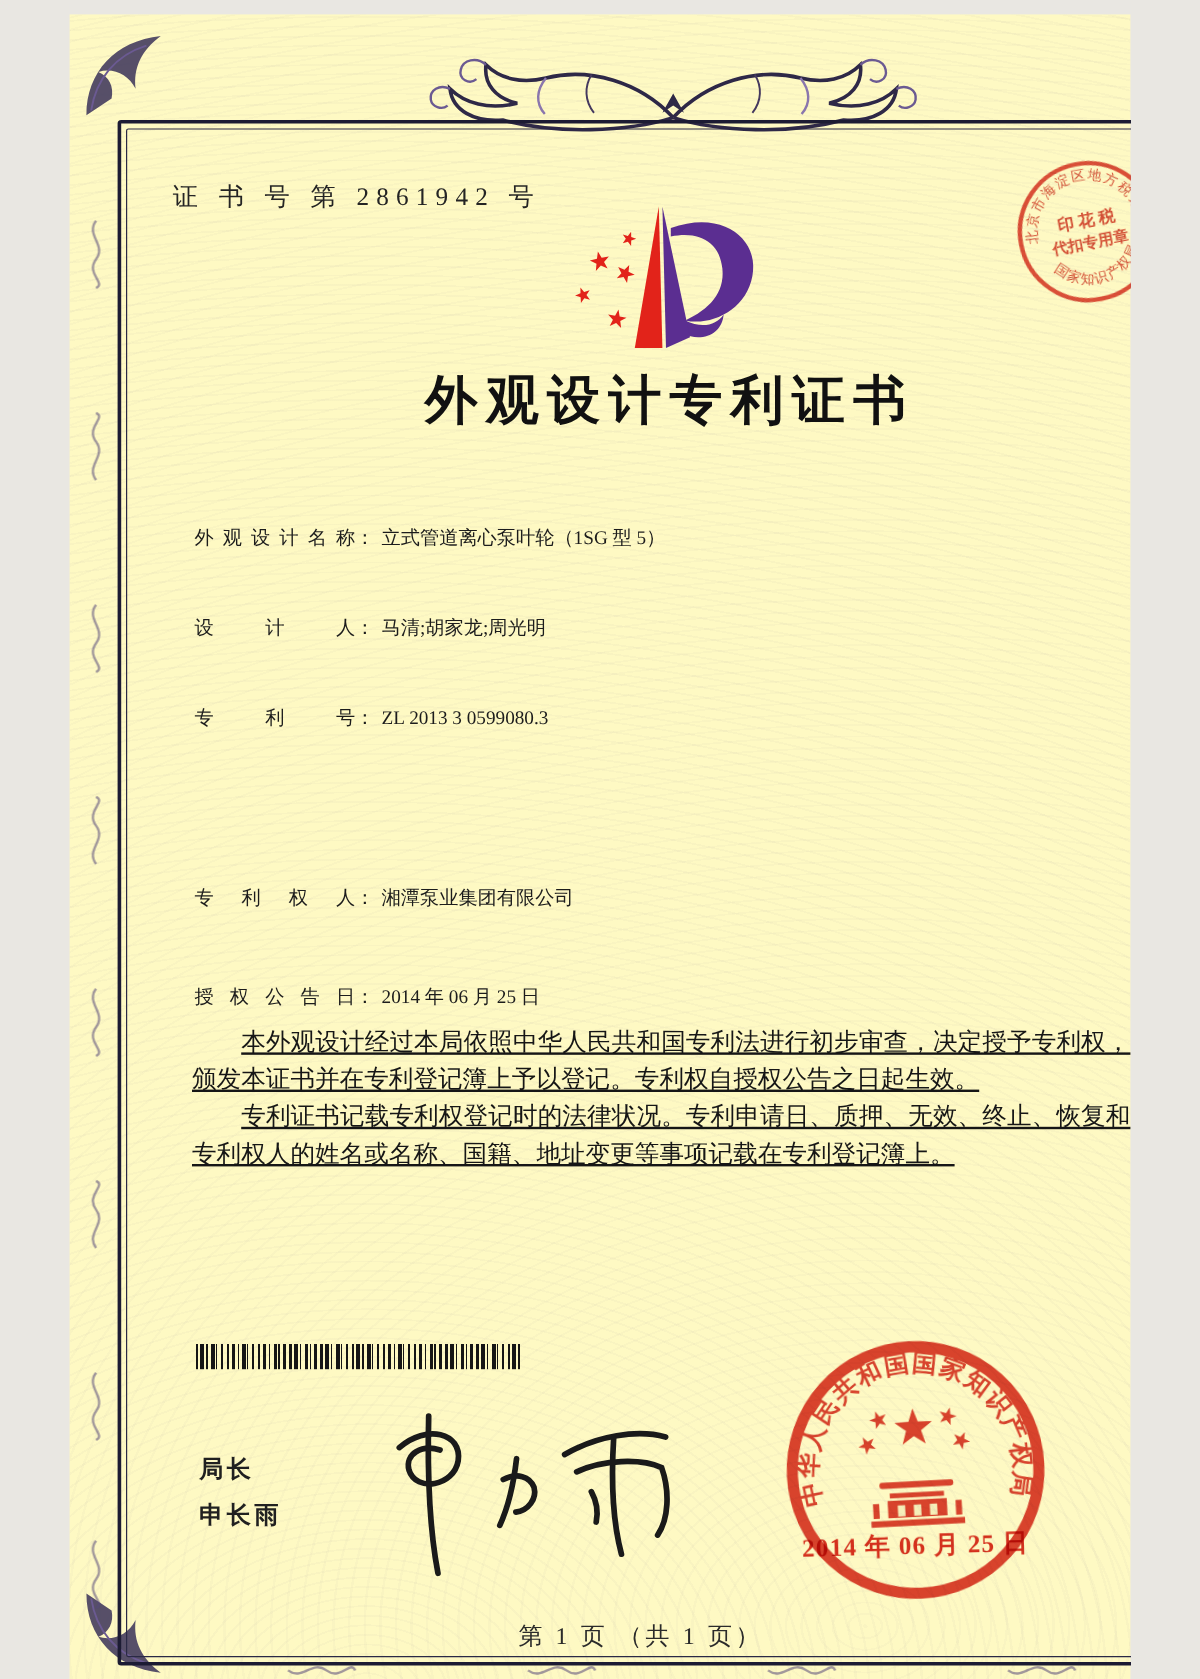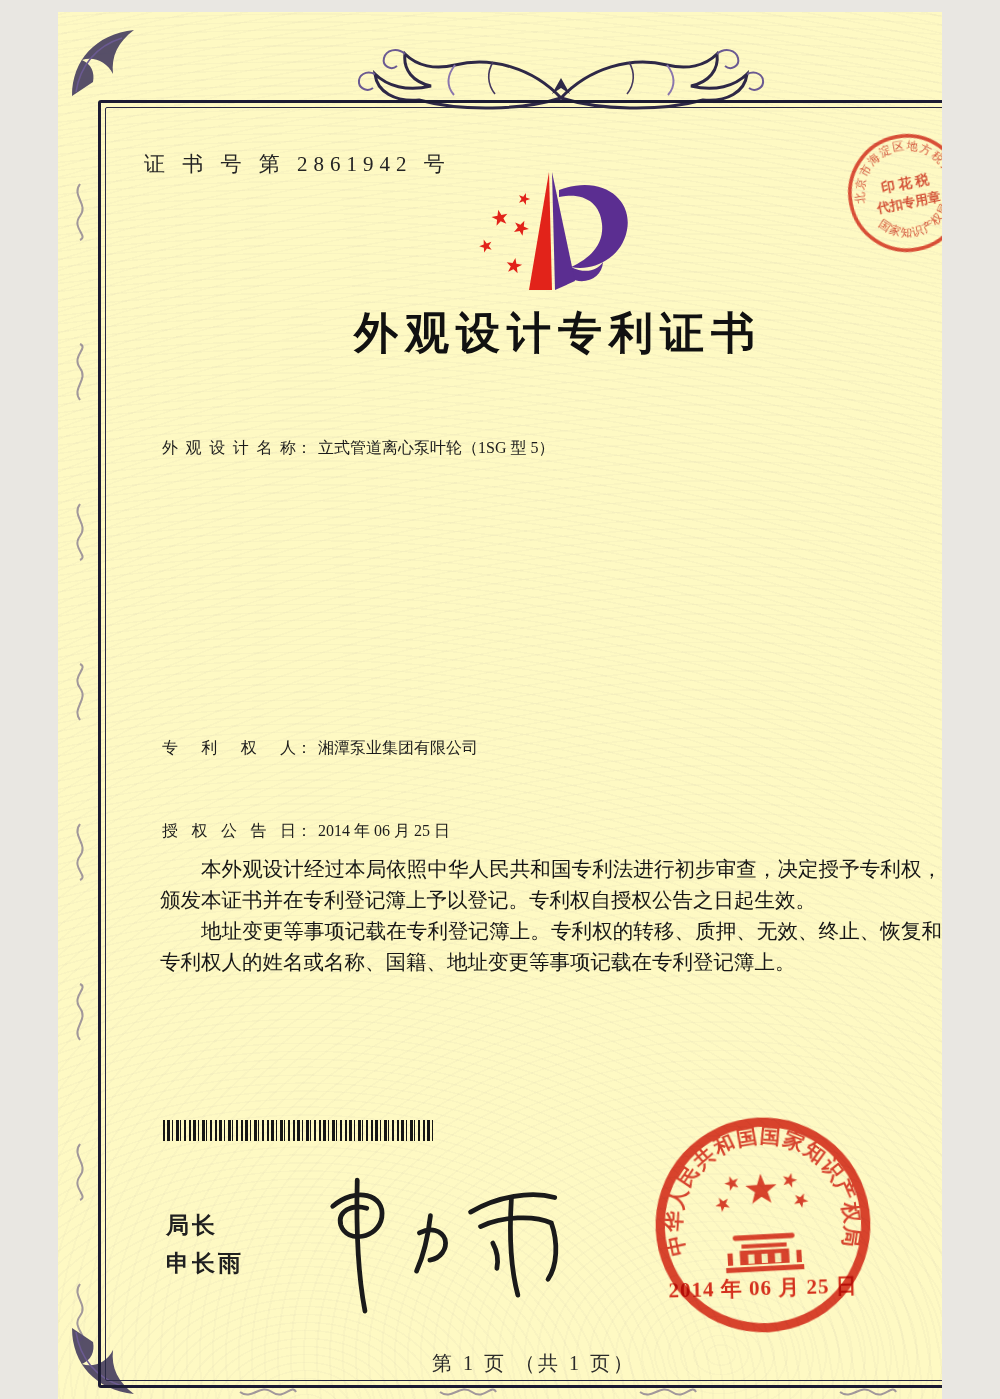--- a/index.html
+++ b/index.html
@@ -34,35 +34,35 @@
     position:absolute;left:0;top:292px;width:1000px;text-align:center;
     font-size:44px;font-weight:600;letter-spacing:7px;color:#111;
   }
   .field{position:absolute;left:104px;font-size:16px;white-space:nowrap;}
   .field .lbl{display:inline-block;width:134px;text-align:justify;text-align-last:justify;vertical-align:bottom;}
   .field .colon{display:inline-block;margin-right:6px;}
   .body-text{
     position:absolute;left:102px;top:842px;width:782px;
     font-size:20.5px;line-height:31px;text-align:justify;color:#161616;
   }
-  .body-text p{margin:0;text-indent:2em;}
+  .body-text p{margin:0;text-indent:2em;text-decoration:underline;}
   .barcode{
     position:absolute;left:105px;top:1108px;width:272px;height:21px;
     background:repeating-linear-gradient(90deg,
       #151515 0 2px, transparent 2px 4px,
       #151515 4px 7px, transparent 7px 9px,
       #151515 9px 10px, transparent 10px 13px,
       #151515 13px 16px, transparent 16px 17px,
       #151515 17px 18px, transparent 18px 21px,
       #151515 21px 23px, transparent 23px 26px);
   }
   .officer{
     position:absolute;left:108px;top:1194px;
     font-family:"Liberation Sans","DejaVu Sans",sans-serif;font-weight:600;
-    font-size:23px;color:#202020;line-height:38px;letter-spacing:3px;
+    font-size:20px;color:#202020;line-height:38px;letter-spacing:3px;
   }
   .signature{position:absolute;left:238px;top:1158px;width:275px;height:145px;transform:rotate(-2deg);}
   .big-seal{
     position:absolute;left:594px;top:1102px;width:222px;height:222px;
     transform:rotate(-3deg);opacity:.93;mix-blend-mode:multiply;
   }
   .seal-date{
     position:absolute;left:602px;top:1262px;width:206px;text-align:center;
     font-size:21px;font-weight:700;letter-spacing:1px;color:#d63125;
     mix-blend-mode:multiply;transform:rotate(-1.5deg);
@@ -170,30 +170,36 @@
       <use href="#star" transform="translate(15,80) scale(0.68) rotate(-20)"></use>
       <use href="#star" transform="translate(43,100) scale(0.82) rotate(10)"></use>
     </g>
   </svg>
 
   <div class="doc-title">外观设计专利证书</div>
 
   <div class="field" style="top:426px">
     <span class="lbl">外观设计名称</span><span class="colon">：</span><span class="val">立式管道离心泵叶轮（1SG 型 5）</span>
   </div>
+  <div class="field" style="top:501px">
+    <span class="lbl">设 计 人</span><span class="colon">：</span><span class="val">马清;胡家龙;周光明</span>
+  </div>
+  <div class="field" style="top:576px">
+    <span class="lbl">专 利 号</span><span class="colon">：</span><span class="val">ZL 2013 3 0599080.3</span>
+  </div>
   <div class="field" style="top:726px">
     <span class="lbl">专 利 权 人</span><span class="colon">：</span><span class="val">湘潭泵业集团有限公司</span>
   </div>
   <div class="field" style="top:809px">
     <span class="lbl">授权公告日</span><span class="colon">：</span><span class="val">2014 年 06 月 25 日</span>
   </div>
 
   <div class="body-text">
     <p>本外观设计经过本局依照中华人民共和国专利法进行初步审查，决定授予专利权，颁发本证书并在专利登记簿上予以登记。专利权自授权公告之日起生效。</p>
-    <p>地址变更等事项记载在专利登记簿上。专利权的转移、质押、无效、终止、恢复和专利权人的姓名或名称、国籍、地址变更等事项记载在专利登记簿上。</p>
+    <p>专利证书记载专利权登记时的法律状况。专利申请日、质押、无效、终止、恢复和专利权人的姓名或名称、国籍、地址变更等事项记载在专利登记簿上。</p>
   </div>
 
   <div class="barcode"></div>
 
   <div class="officer">
     <div>局长</div>
     <div>申长雨</div>
   </div>
 
   <svg class="signature" viewBox="0 0 260 135">

